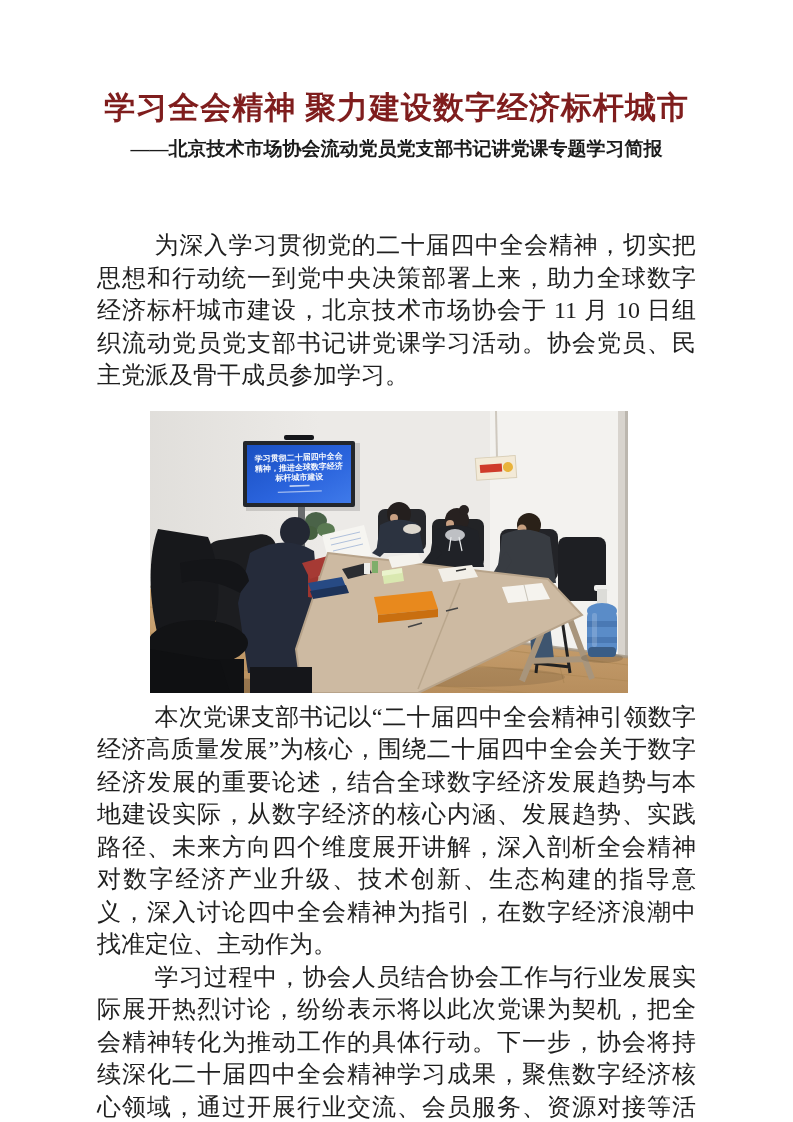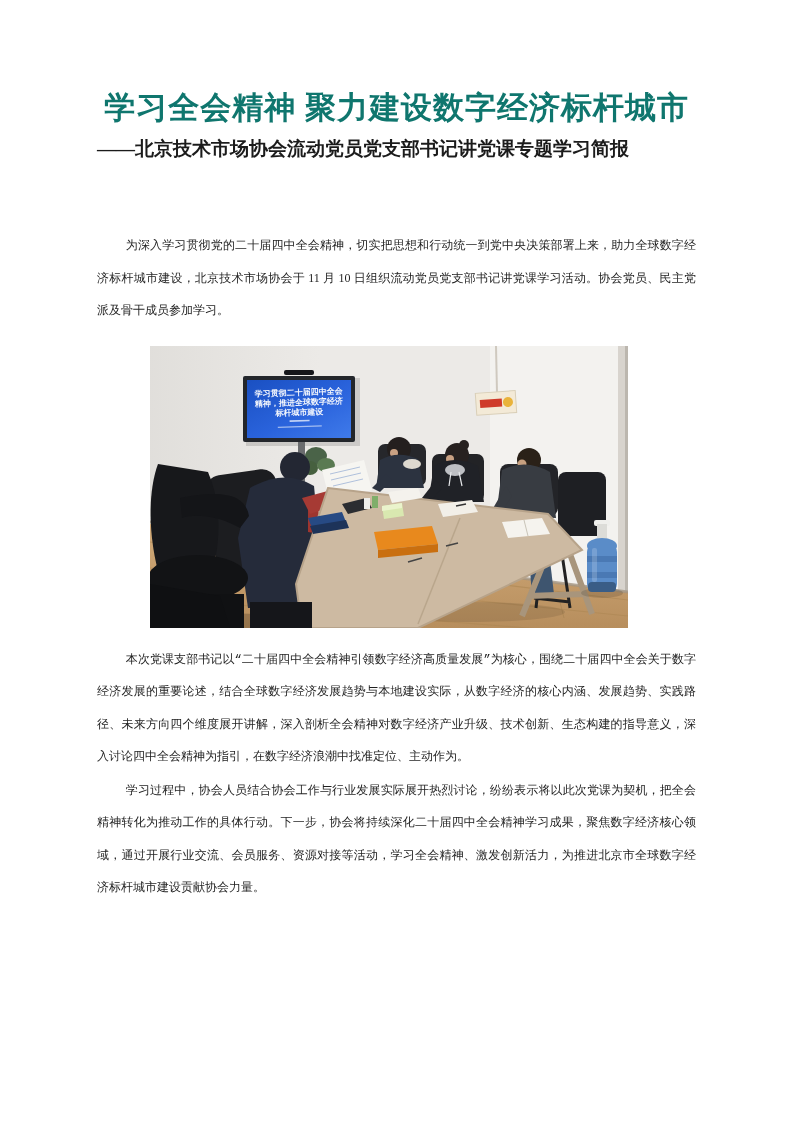--- a/index.html
+++ b/index.html
@@ -13,41 +13,42 @@
     color:#212121;
   }
   .content{padding:88px 97px 0 97px;}
   .doc-title{
     margin:0;
     font-size:31px;
     font-weight:700;
     text-align:center;
     line-height:39px;
     letter-spacing:1px;
-    color:#0f766e;
+    color:#7f1d1d;
     white-space:nowrap;
   }
   .doc-subtitle{
     margin:8px 0 0 0;
     font-size:19px;
     font-weight:700;
+    text-align:center;
     line-height:28px;
     color:#1b1b1b;
     white-space:nowrap;
   }
   .body-para{
     margin:0;
-    font-size:12px;
+    font-size:24px;
     line-height:32.5px;
     text-align:justify;
     text-indent:2.4em;
     color:#1f1f1f;
   }
   .para-first{margin-top:66px;}
-  .para-after-photo{margin-top:16px;font-family:Liberation Mono, monospace;}
+  .para-after-photo{margin-top:8px;}
   .photo-wrap{
     margin:19px 0 0 53px;
     width:478px;height:282px;
     line-height:0;
   }
   .photo-wrap svg{display:block;}
 </style>
 </head>
 <body>
 

